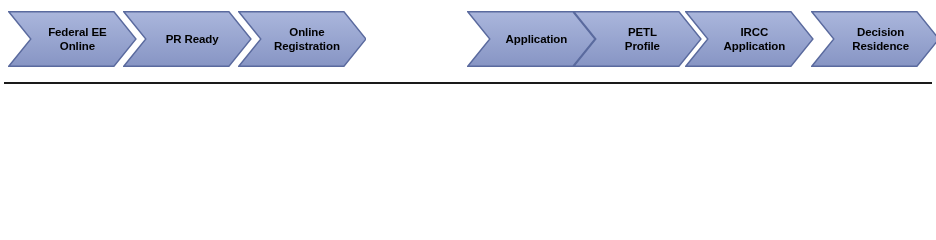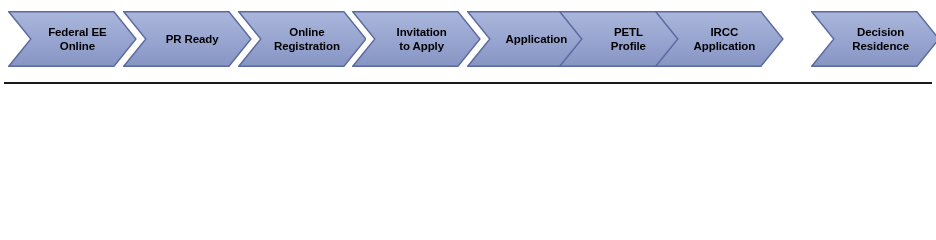--- a/index.html
+++ b/index.html
@@ -123,65 +123,50 @@
               <stop offset="100%" stop-color="#8795c4"></stop>
             </linearGradient>
           </defs>
           <polygon points="0.8,0.8 105.95,0.8 127.95,28 105.95,55.2 0.8,55.2 22.8,28" fill="url(#grad3)" stroke="#5a6a9e" stroke-width="1.4" stroke-linejoin="miter"></polygon>
         </svg>
         <div class="chevron-label">
           <span>Online</span>
           <span>Registration</span>
         </div>
       </div>
-      <div class="chevron-step" style="left: 352.25px; width: 128.75px;">
-        <svg class="chevron-svg" viewBox="0 0 128.75 56" preserveAspectRatio="none">
-          <defs>
-            <linearGradient id="grad4" x1="0" y1="0" x2="0" y2="1">
-              <stop offset="0%" stop-color="#aab6dc"></stop>
-              <stop offset="100%" stop-color="#8795c4"></stop>
-            </linearGradient>
-          </defs>
-          <polygon points="0.8,0.8 105.95,0.8 127.95,28 105.95,55.2 0.8,55.2 22.8,28" fill="url(#grad4)" stroke="#5a6a9e" stroke-width="1.4" stroke-linejoin="miter"></polygon>
-        </svg>
-        <div class="chevron-label">
-          <span>Invitation</span>
-          <span>to Apply</span>
-        </div>
-      </div>
       <div class="chevron-step" style="left: 467px; width: 128.75px;">
         <svg class="chevron-svg" viewBox="0 0 128.75 56" preserveAspectRatio="none">
           <defs>
             <linearGradient id="grad5" x1="0" y1="0" x2="0" y2="1">
               <stop offset="0%" stop-color="#aab6dc"></stop>
               <stop offset="100%" stop-color="#8795c4"></stop>
             </linearGradient>
           </defs>
           <polygon points="0.8,0.8 105.95,0.8 127.95,28 105.95,55.2 0.8,55.2 22.8,28" fill="url(#grad5)" stroke="#5a6a9e" stroke-width="1.4" stroke-linejoin="miter"></polygon>
         </svg>
         <div class="chevron-label">
           <span>Application</span>
         </div>
       </div>
-      <div class="chevron-step" style="left: 559px; width: 128.75px; text-decoration: underline;">
+      <div class="chevron-step" style="left: 573px; width: 128.75px; text-decoration: underline;">
         <svg class="chevron-svg" viewBox="0 0 128.75 56" preserveAspectRatio="none">
           <defs>
             <linearGradient id="grad6" x1="0" y1="0" x2="0" y2="1">
               <stop offset="0%" stop-color="#aab6dc"></stop>
               <stop offset="100%" stop-color="#8795c4"></stop>
             </linearGradient>
           </defs>
           <polygon points="0.8,0.8 105.95,0.8 127.95,28 105.95,55.2 0.8,55.2 22.8,28" fill="url(#grad6)" stroke="#5a6a9e" stroke-width="1.4" stroke-linejoin="miter"></polygon>
         </svg>
         <div class="chevron-label">
           <span>PETL</span>
           <span>Profile</span>
         </div>
       </div>
-      <div class="chevron-step" style="left: 655px; width: 128.75px;">
+      <div class="chevron-step" style="left: 685px; width: 128.75px;">
         <svg class="chevron-svg" viewBox="0 0 128.75 56" preserveAspectRatio="none">
           <defs>
             <linearGradient id="grad7" x1="0" y1="0" x2="0" y2="1">
               <stop offset="0%" stop-color="#aab6dc"></stop>
               <stop offset="100%" stop-color="#8795c4"></stop>
             </linearGradient>
           </defs>
           <polygon points="0.8,0.8 105.95,0.8 127.95,28 105.95,55.2 0.8,55.2 22.8,28" fill="url(#grad7)" stroke="#5a6a9e" stroke-width="1.4" stroke-linejoin="miter"></polygon>
         </svg>
         <div class="chevron-label">

